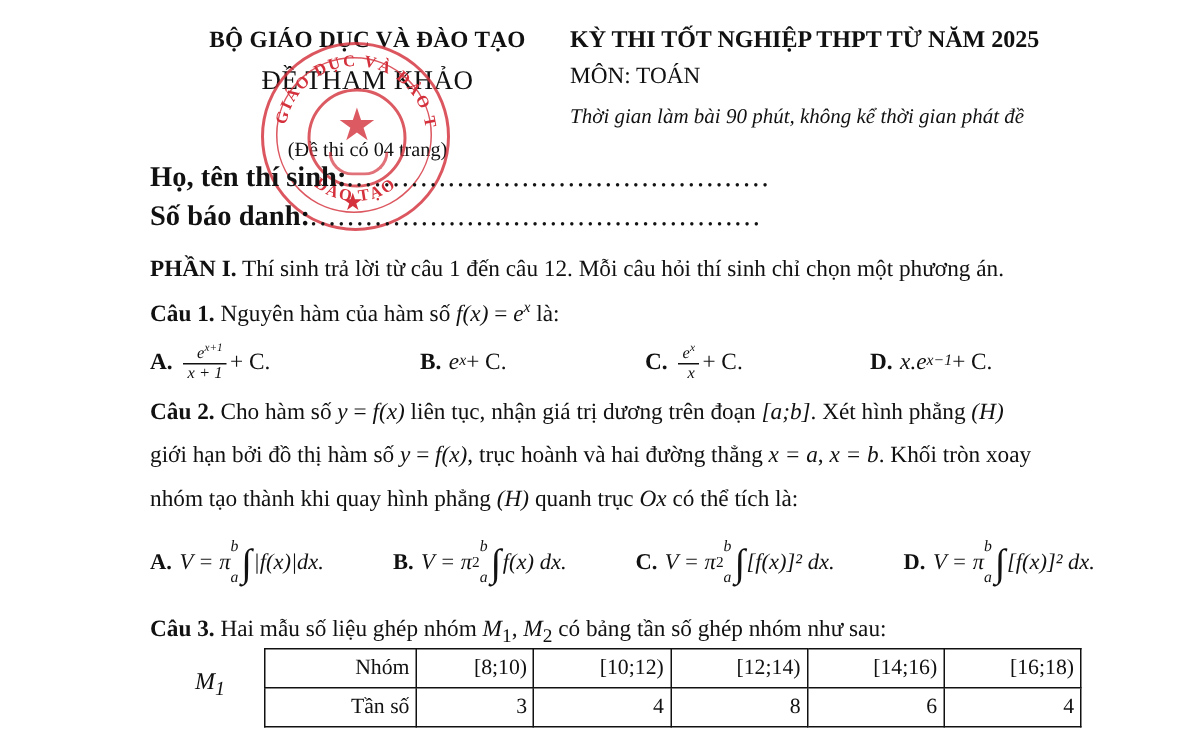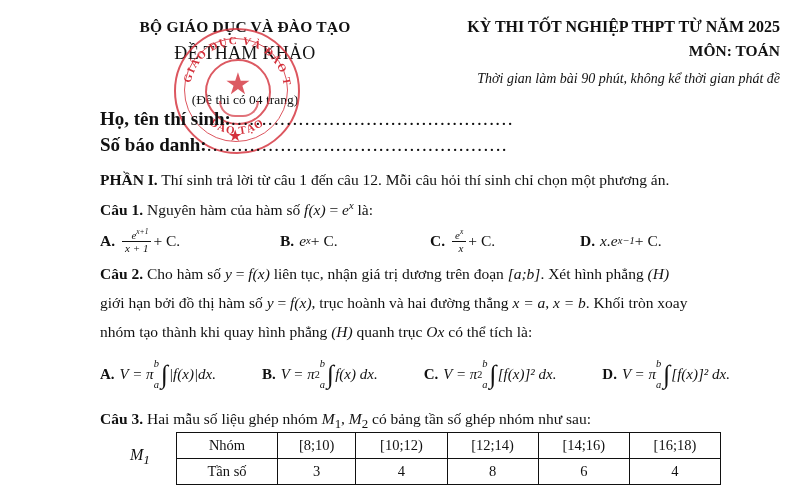--- a/index.html
+++ b/index.html
@@ -34,21 +34,21 @@
     left: 110px;
     top: 0;
     width: 270px;
     text-align: center;
   }
   .hdr-right {
     position: absolute;
     left: 380px;
     top: 0;
     width: 400px;
-    text-align: right;
+    text-align: left;
   }
   .hdr-line1 {
     font-weight: bold;
     font-size: 15.5px;
     letter-spacing: 0.2px;
     white-space: nowrap;
   }
   .hdr-line2 {
     font-size: 18px;
     margin-top: 7px;
@@ -59,21 +59,21 @@
     margin-top: 28px;
     font-style: normal;
     text-align: center;
   }
   .hdr-r1 {
     font-weight: bold;
     font-size: 16px;
     white-space: nowrap;
   }
   .hdr-r2 {
-    font-weight: bold;
+    font-weight: normal;
     font-size: 15.5px;
     margin-top: 6px;
   }
   .hdr-r3 {
     font-style: italic;
     font-size: 14px;
     margin-top: 11px;
     white-space: nowrap;
   }
 
@@ -241,21 +241,21 @@
     font-size: 16px;
     font-style: italic;
   }
   table.freq {
     border-collapse: collapse;
     width: 545px;
     font-size: 14.5px;
   }
   table.freq td {
     border: 1px solid #111;
-    text-align: center;
+    text-align: right;
     height: 25px;
     padding: 0 4px;
   }
   table.freq td.head { width: 92px; }
 </style>
 </head>
 <body>
 
 <div class="page">
 

